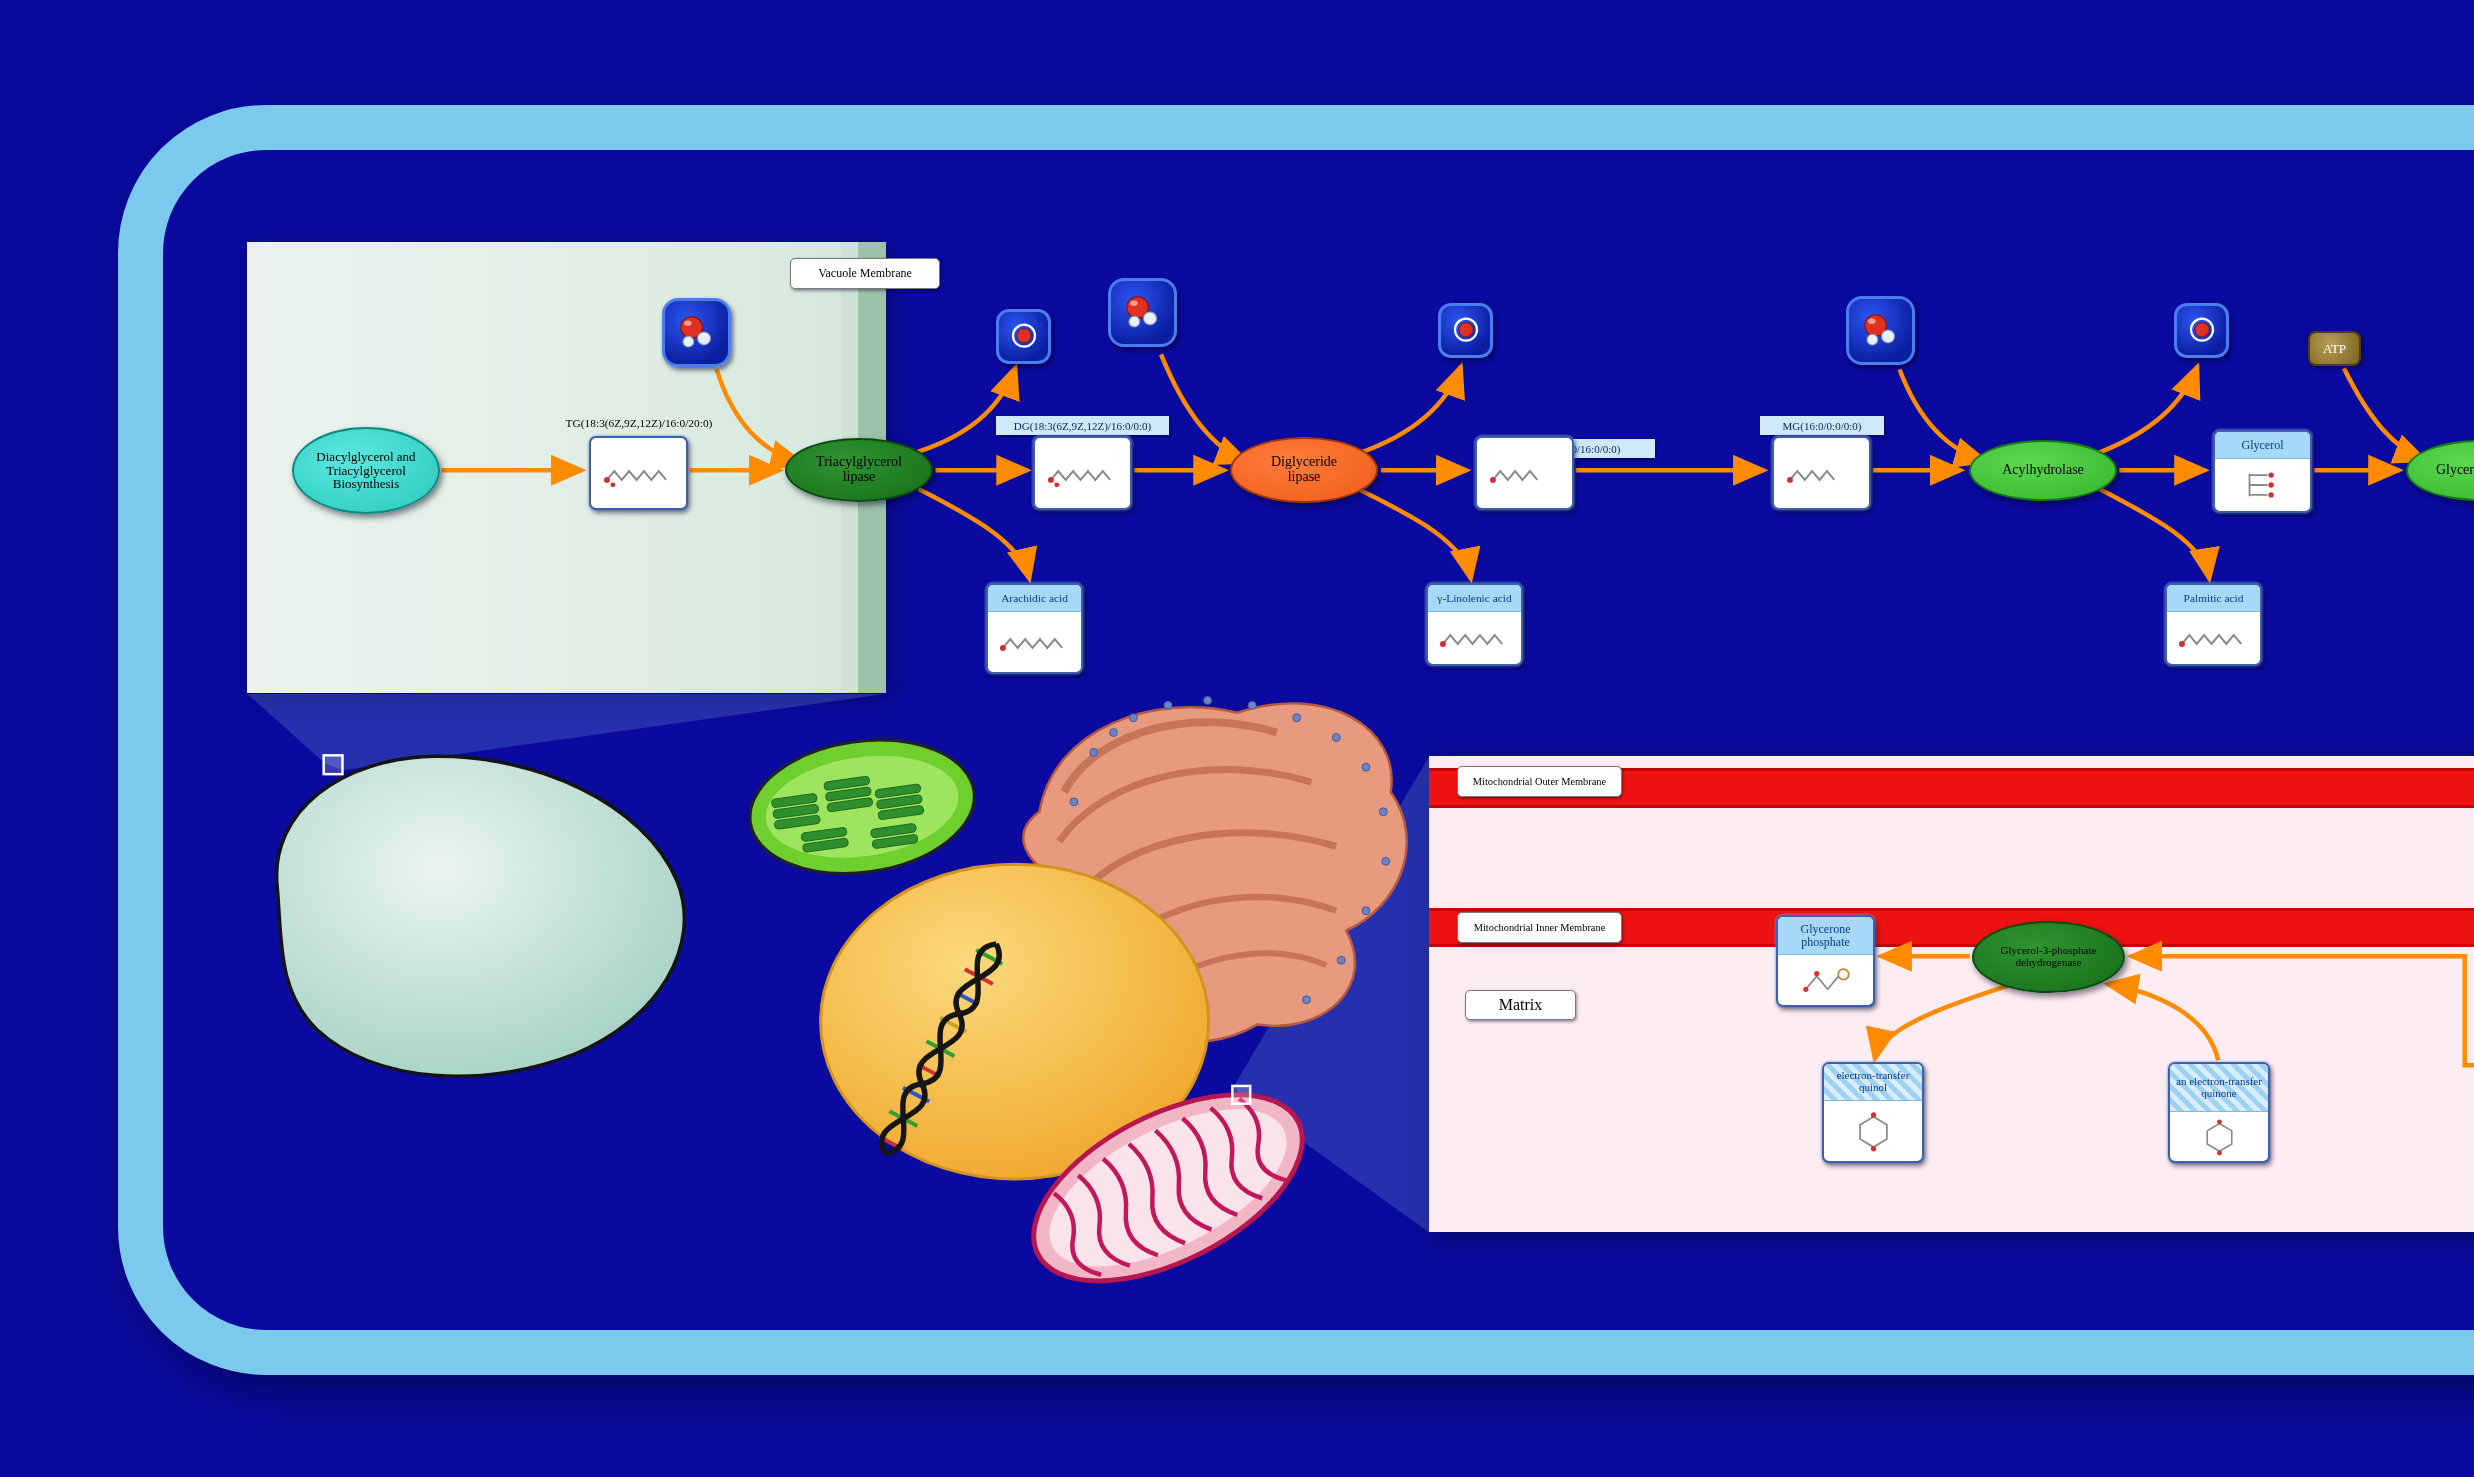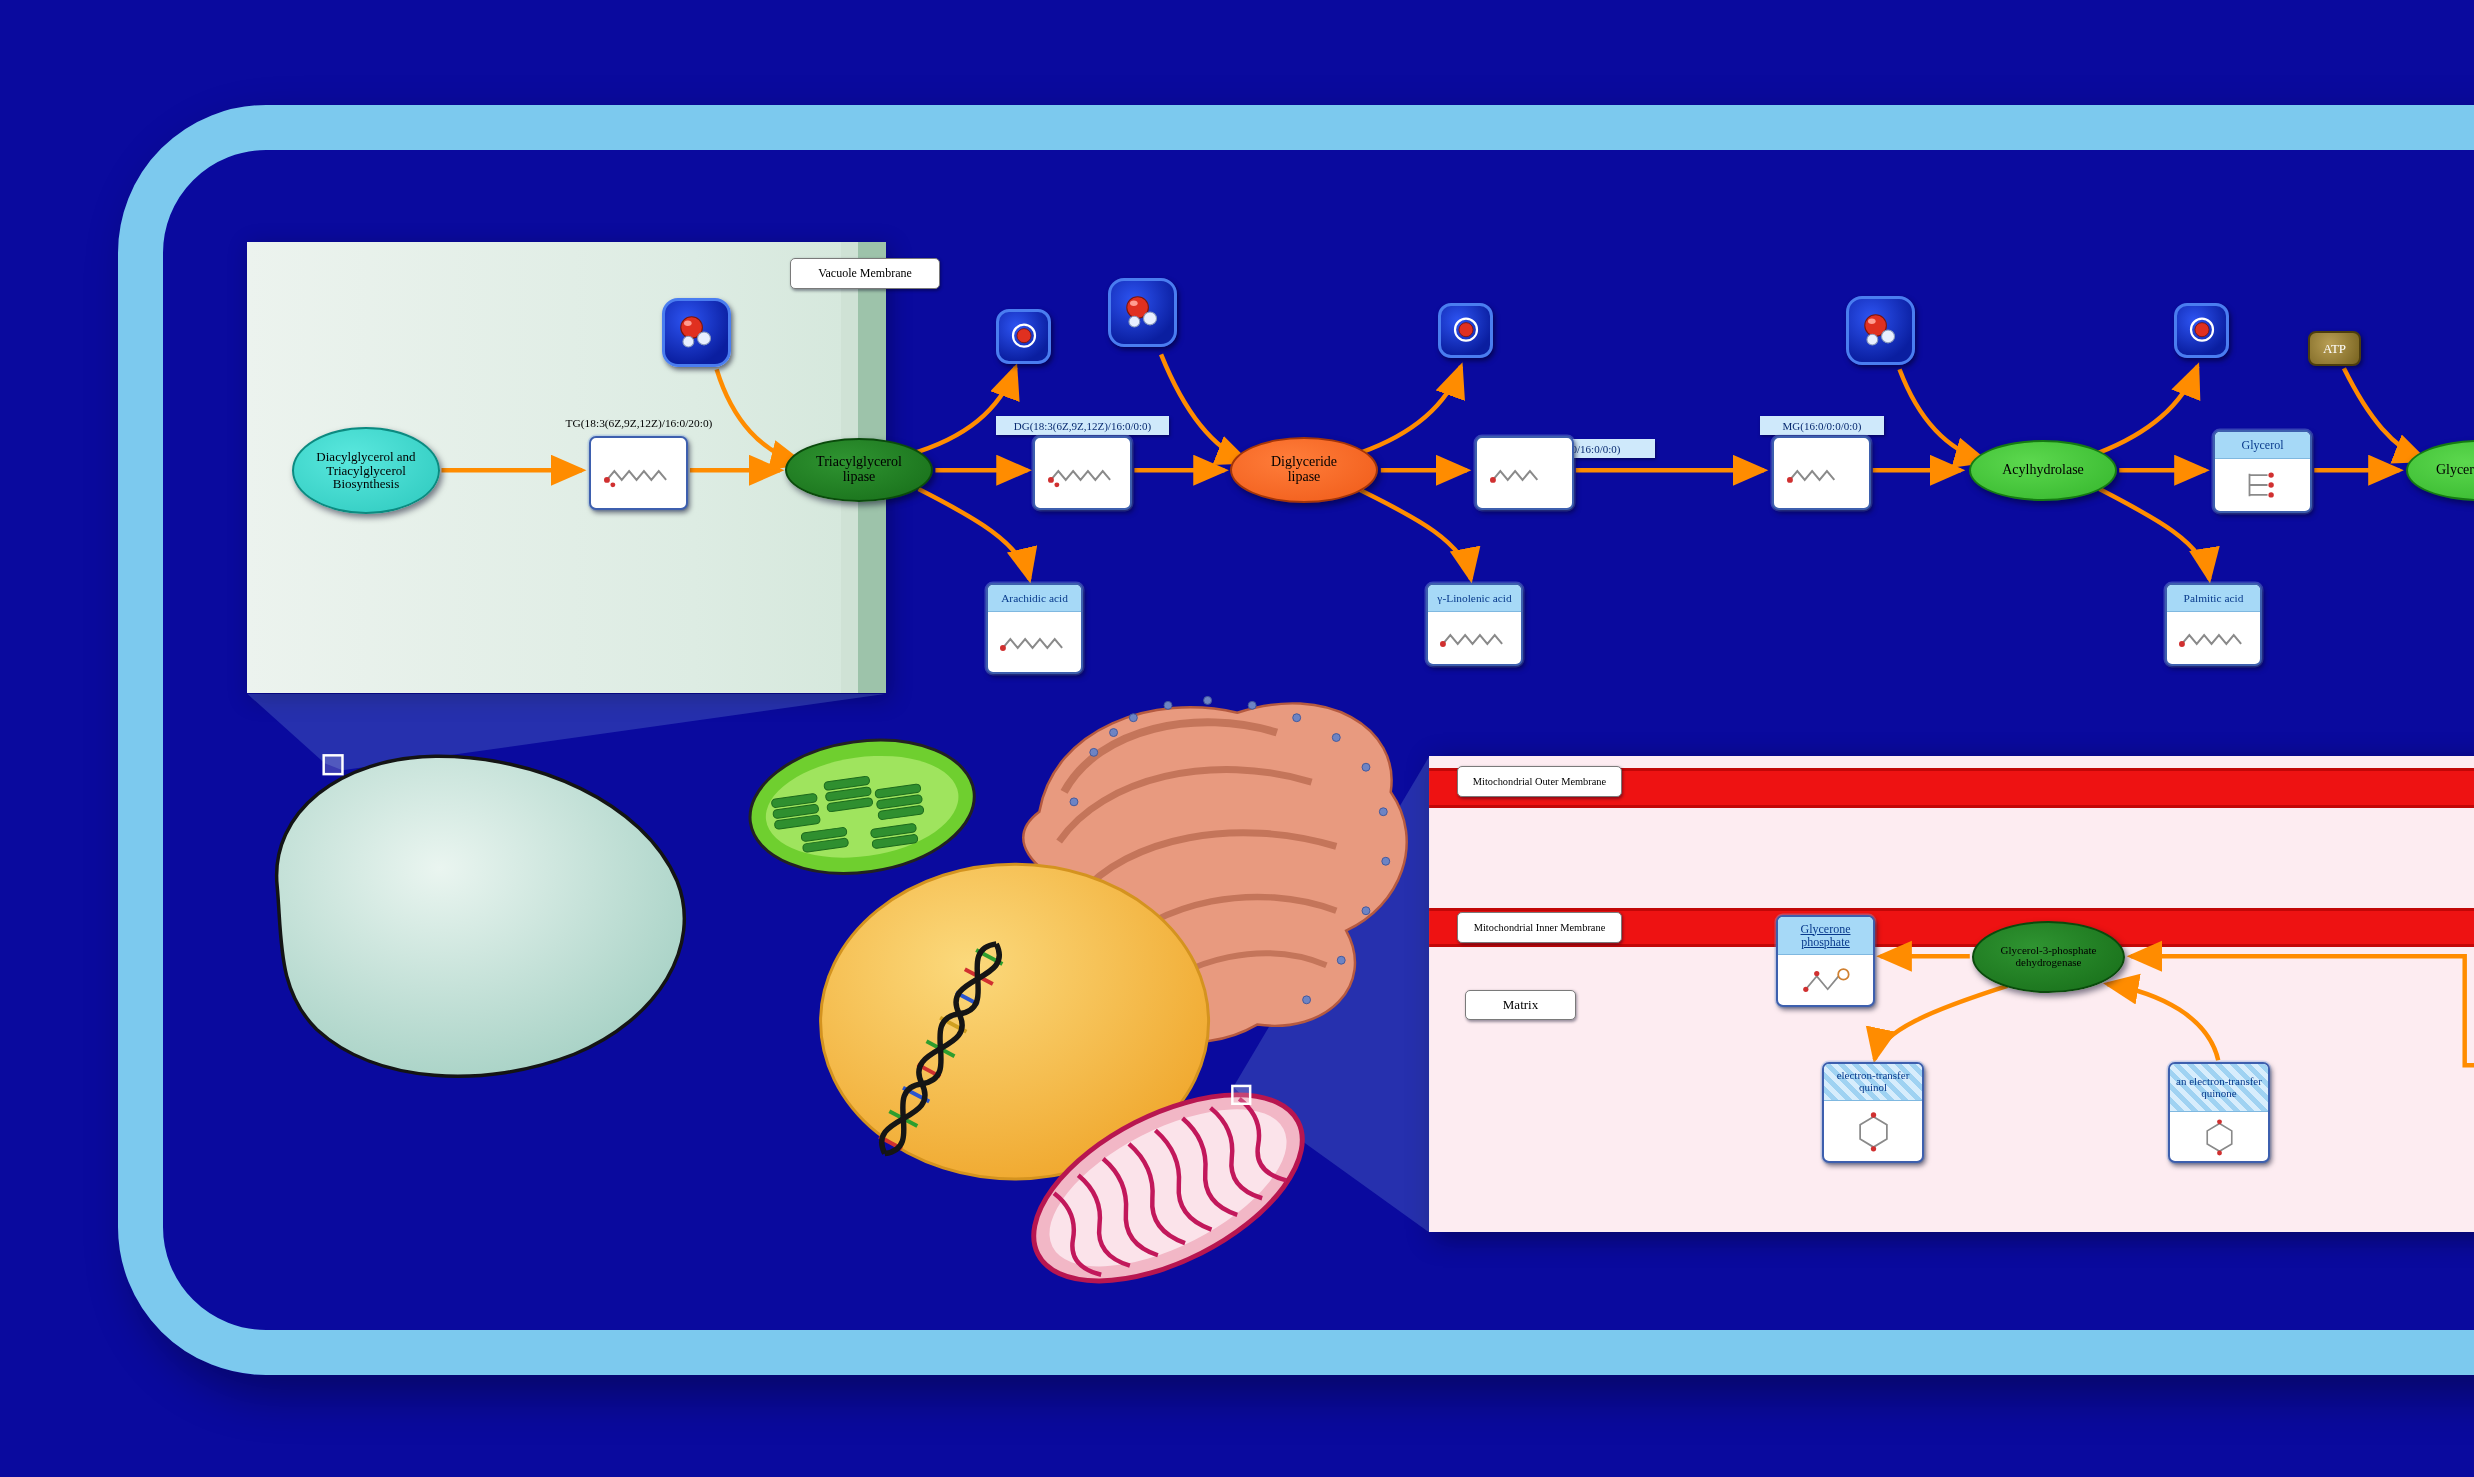--- a/index.html
+++ b/index.html
@@ -222,21 +222,21 @@
     <span style="font-size:12px;">Vacuole Membrane</span>
   </div>
 
   <div class="abs compartment-label" style="left:1457px;top:766px;width:163px;height:29px;">
     <span style="font-size:10.4px;">Mitochondrial Outer Membrane</span>
   </div>
   <div class="abs compartment-label" style="left:1457px;top:912px;width:163px;height:29px;">
     <span style="font-size:10.4px;">Mitochondrial Inner Membrane</span>
   </div>
   <div class="abs compartment-label" style="left:1465px;top:990px;width:109px;height:28px;">
-    <span style="font-size:13px;">Matrix</span>
+    <span style="font-size:16px;">Matrix</span>
   </div>
 
   <div class="abs enzyme e-teal" style="left:292px;top:427px;width:148px;height:87px;font-size:13px;">
     <span style="width:109px;">Diacylglycerol and Triacylglycerol Biosynthesis</span>
   </div>
 
   <div class="abs plain-label" style="left:530px;top:417px;width:218px;">TG(18:3(6Z,9Z,12Z)/16:0/20:0)</div>
   <div class="abs metabolite" style="left:589px;top:436px;width:99px;height:74px;">
     <div class="met-body">
       <svg width="74" height="35" viewBox="0 0 150 70">
@@ -385,21 +385,21 @@
       <circle cx="50" cy="47" r="25" fill="none" stroke="#ffffff" stroke-width="5"></circle>
       <circle cx="50" cy="47" r="16" fill="#e03020" stroke="#7a150c" stroke-width="2"></circle>
     </svg>
   </div>
 
   <div class="abs cofactor" style="left:2308px;top:331px;width:53px;height:35px;">
     <span>ATP</span>
   </div>
 
   <div class="abs metabolite" style="left:1776px;top:915px;width:99px;height:92px;">
-    <div class="met-header" style="height:33px;text-decoration:underline;">Glycerone phosphate</div>
+    <div class="met-header" style="height:33px;">Glycerone phosphate</div>
     <div class="met-body">
       <svg width="59" height="35" viewBox="0 0 130 80">
         <polyline points="20,60 45,30 70,60 95,30" fill="none" stroke="#8a8a8a" stroke-width="4"></polyline>
         <circle cx="20" cy="60" r="6" fill="#d03030"></circle>
           <circle cx="45" cy="24" r="6" fill="#d03030"></circle>
         <circle cx="106" cy="26" r="12" fill="none" stroke="#d08030" stroke-width="4"></circle>
       </svg>
     </div>
   </div>
 

